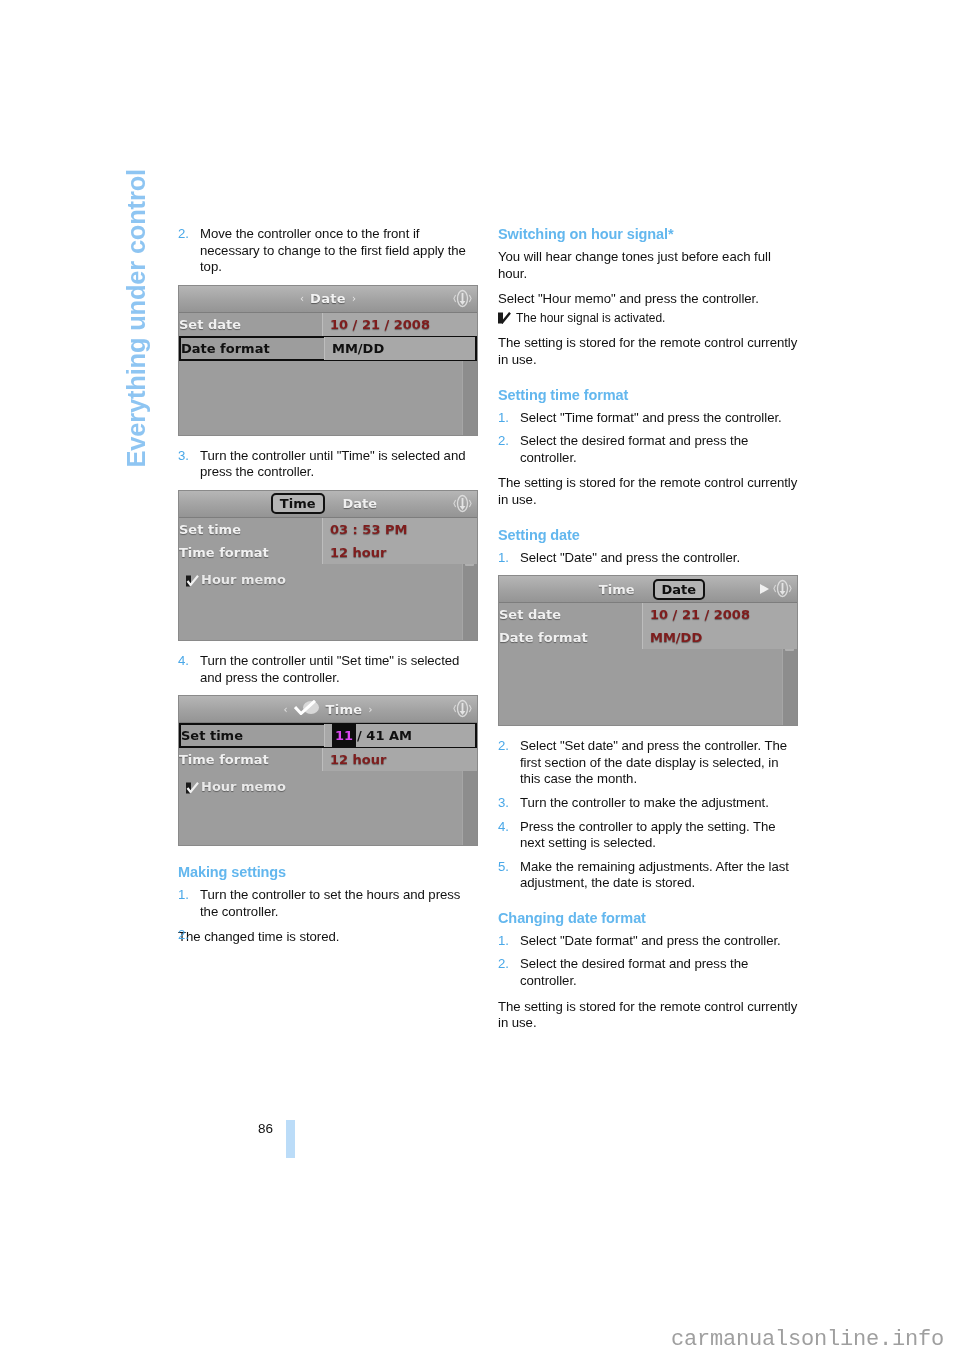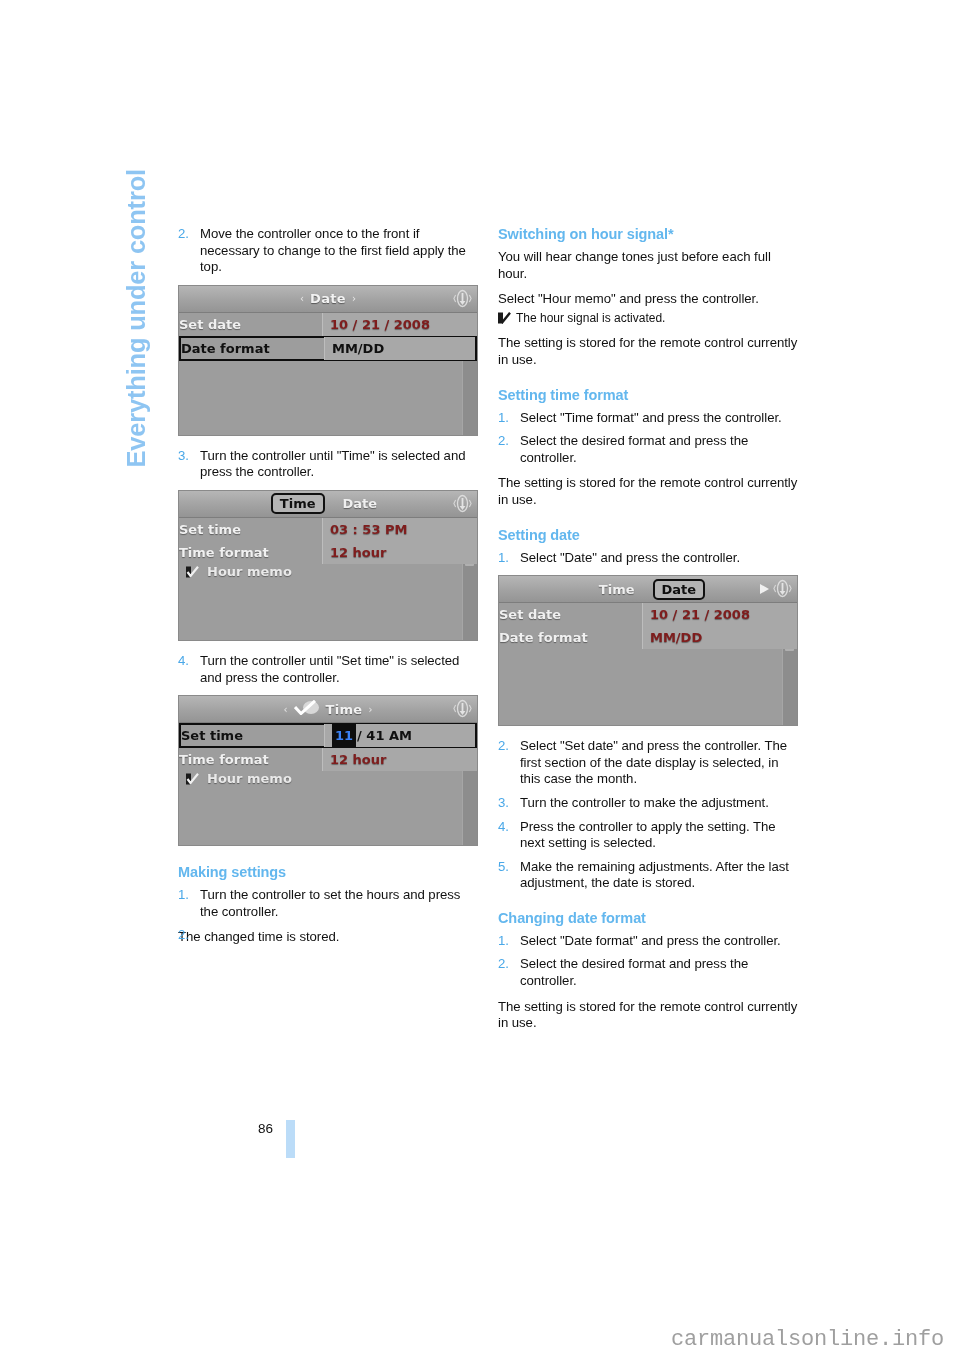--- a/index.html
+++ b/index.html
@@ -163,27 +163,27 @@
     border:2px solid #0d0d0d;
     height:25px;
     box-sizing:border-box;
     background:#9d9d9d;
   }
   .row.selected-row .label{color:#101010;text-shadow:none;}
   .row.selected-row .value{color:#101010;text-shadow:none;background:#a8a8a8;}
   .hl{
     display:inline-block;
     background:#0d0d0d;
-    color:#3b82f6;
+    color:#d946ef;
     padding:0 3px;
     margin-right:1px;
     text-shadow:none;
   }
   .memo-row{
-    display:flex;align-items:flex-start;gap:8px;
+    display:flex;align-items:flex-end;gap:2px;
     height:23px;padding-left:7px;
   }
   .memo-row .lbl{
     font-size:13px;font-weight:bold;color:#e9e9e9;
     text-shadow:0 1px 1px rgba(0,0,0,.4);
   }
   .scrollbar{
     position:absolute;right:0;top:0;bottom:0;width:14px;
     background:#8d8d8d;
     border-left:1px solid #a6a6a6;

